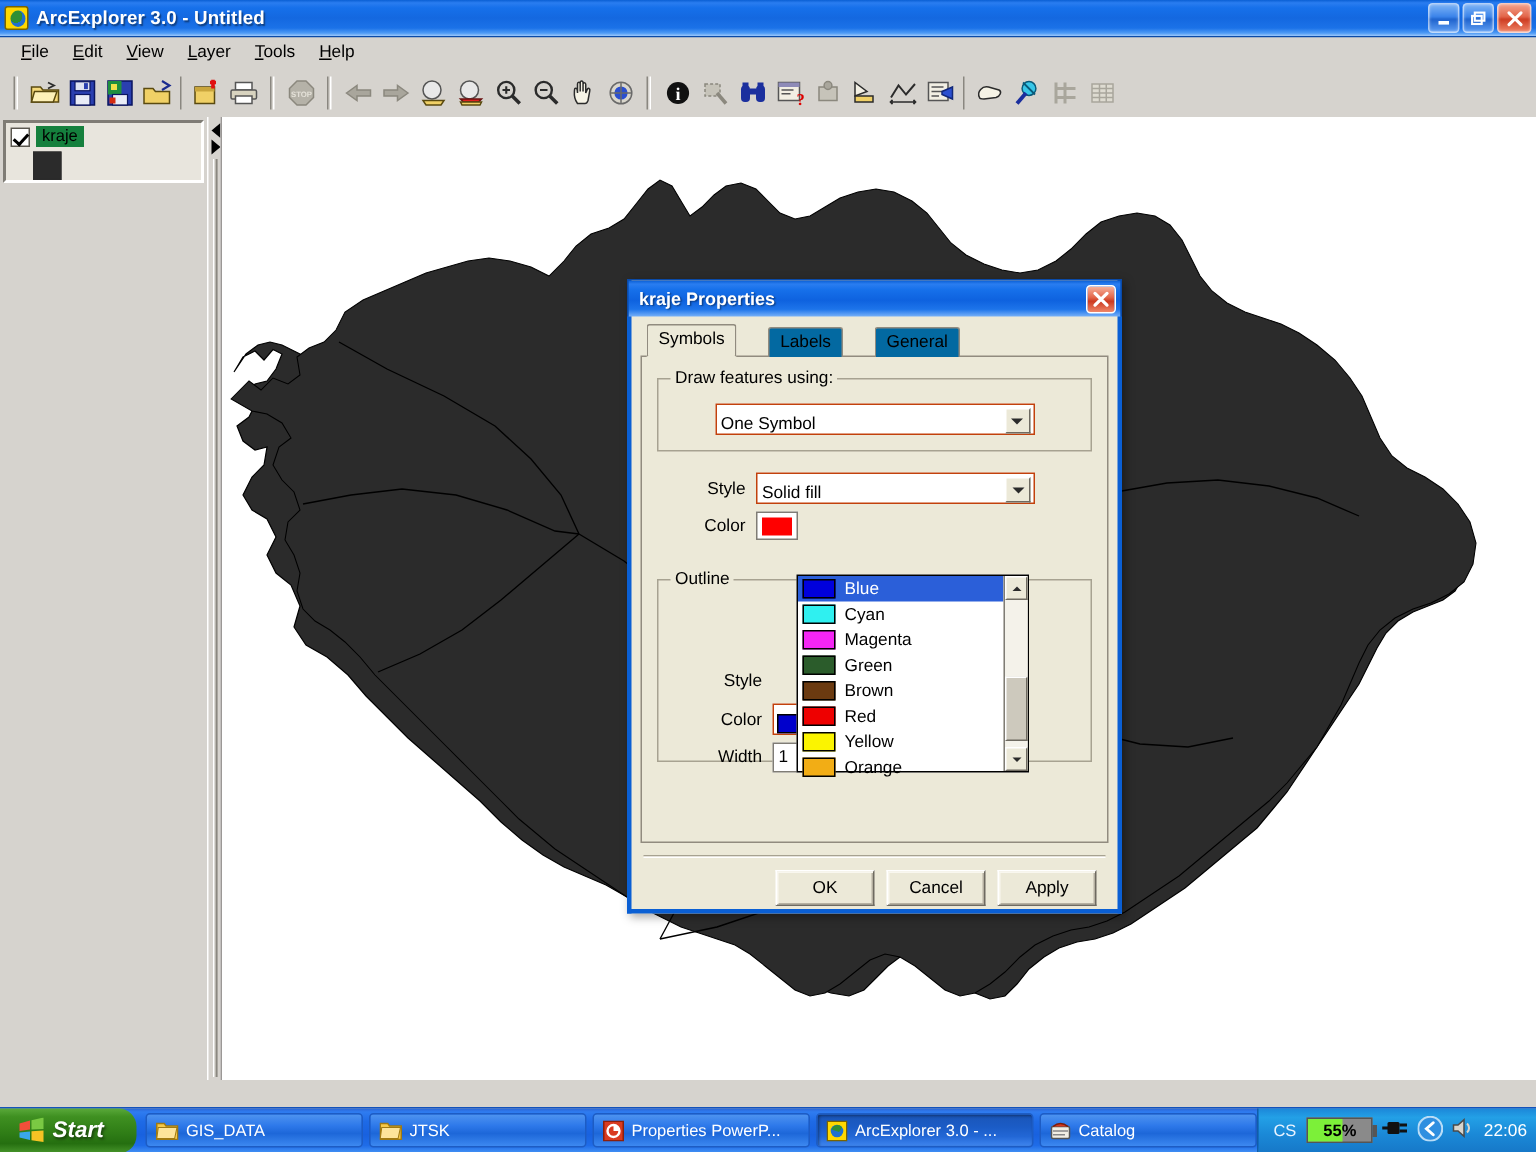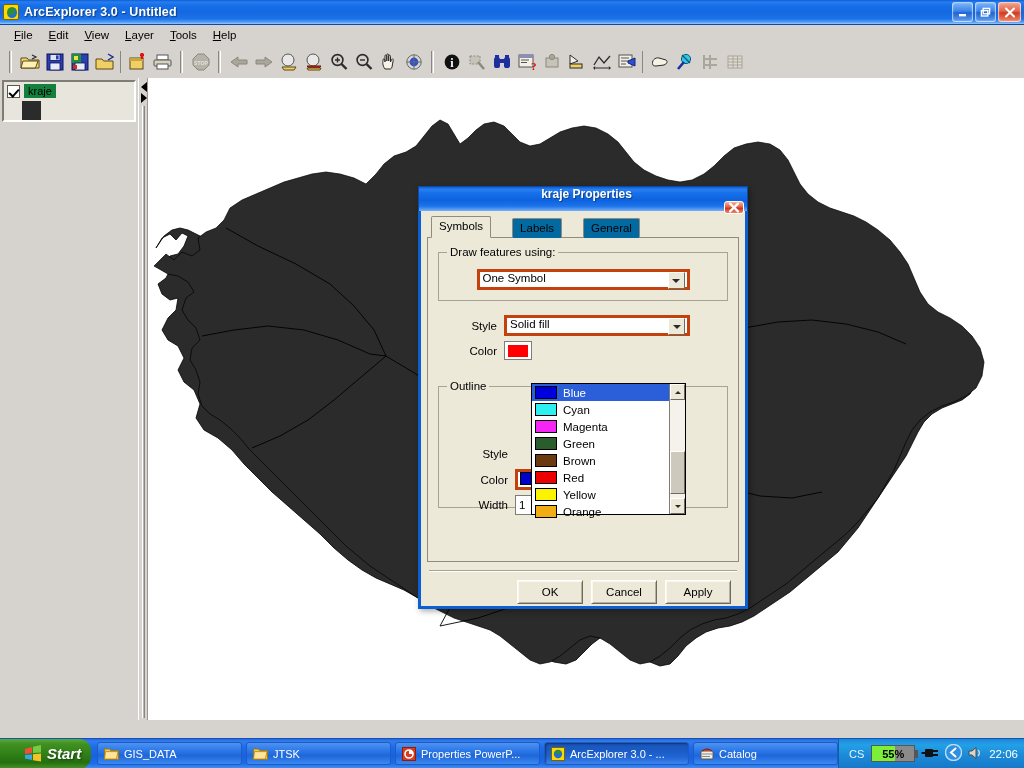--- a/index.html
+++ b/index.html
@@ -152,21 +152,21 @@
     background: #ece9d8;
     border: 3px solid #0a5fd4;
     border-top: none;
     box-shadow: 2px 2px 6px rgba(0,0,0,.35);
   }
   .dlg-title {
     height: 25px; margin: 0 -3px; width: 330px;
     background: linear-gradient(to bottom,
        #0a5fd4 0%, #2a7df0 10%, #1670ea 26%, #0e62df 55%, #1d74ea 80%, #76b0f8 100%);
     display: flex; align-items: center; padding-left: 7px;
-    border: 1px solid #0a4aa8; border-bottom: none; flex-direction: column;
+    border: 1px solid #0a4aa8; border-bottom: none;
   }
   .dlg-title-text { color: #fff; font-weight: bold; font-size: 12px; text-shadow: 1px 1px 1px rgba(0,0,0,.4); }
   .dlg-close {
     margin-left: auto; margin-right: 3px;
     width: 20px; height: 19px; border-radius: 3px;
     border: 1px solid #ffffff;
     background: linear-gradient(to bottom,#f6b29c 0%, #e4684c 42%, #cc3a20 58%, #ef8668 100%);
     display: flex; align-items: center; justify-content: center;
   }
   .dlg-body { position: relative; padding: 6px 6px 0 6px; height: 395px; }
@@ -188,22 +188,22 @@
   .group {
     border: 1px solid #a7a291; position: relative; padding: 14px 8px 10px 8px;
     margin: 6px 2px 0 2px;
   }
   .group > legend, .group-label {
     position: absolute; top: -7px; left: 8px; background: #ece9d8;
     padding: 0 3px; font-size: 11.5px;
   }
 
   .combo {
-    height: 21px; background: #fff; border: 3px solid #c2410c;
-    display: flex; align-items: flex-start; position: relative;
+    height: 21px; background: #fff; border: 1px solid #c2410c;
+    display: flex; align-items: flex-end; position: relative;
   }
   .combo .cv { padding-left: 3px; font-size: 11.5px; color: #000; flex: 1; white-space: nowrap; overflow: hidden; }
   .combo .carrow {
     width: 17px; height: 17px; margin-right: 2px; flex: 0 0 auto;
     background: #ece9d8;
     border: 1px solid; border-color: #ffffff #6e6a61 #6e6a61 #ffffff;
     display: flex; align-items: center; justify-content: center;
   }
   .tri-dn { width: 0; height: 0; border-left: 4px solid transparent; border-right: 4px solid transparent; border-top: 4px solid #2b2b2b; }
   .tri-up { width: 0; height: 0; border-left: 4px solid transparent; border-right: 4px solid transparent; border-bottom: 4px solid #2b2b2b; }
@@ -270,21 +270,21 @@
     position: absolute; left: 0; bottom: 0; width: 1024px; height: 30px;
     background: linear-gradient(to bottom,
       #2b66d6 0%, #2f7cf0 8%, #1e6ae6 30%, #1861df 60%, #1f6ce8 85%, #3f8df3 100%);
     border-top: 1px solid #1452bb;
     display: flex; align-items: center;
   }
   .startbtn {
     width: 100px; height: 30px; position: relative;
     background: linear-gradient(to bottom, #5aa93a 0%, #3f9021 18%, #2f7d16 55%, #256f10 78%, #49972c 100%);
     border-radius: 0 12px 12px 0;
-    display: flex; align-items: center; gap: 5px; padding-left: 24px;
+    display: flex; align-items: center; gap: 5px; padding-left: 12px;
   }
   .start-flag { width: 18px; height: 17px; position: relative; flex: 0 0 auto; }
   .start-text {
     color: #fff; font-weight: bold; font-style: italic; font-size: 15px;
     text-shadow: 1px 1px 2px rgba(0,0,0,.5);
   }
   .tasks { display: flex; align-items: center; gap: 4px; margin-left: 6px; }
   .task {
     height: 23px; width: 145px; display: flex; align-items: center; gap: 5px;
     padding: 0 6px;

